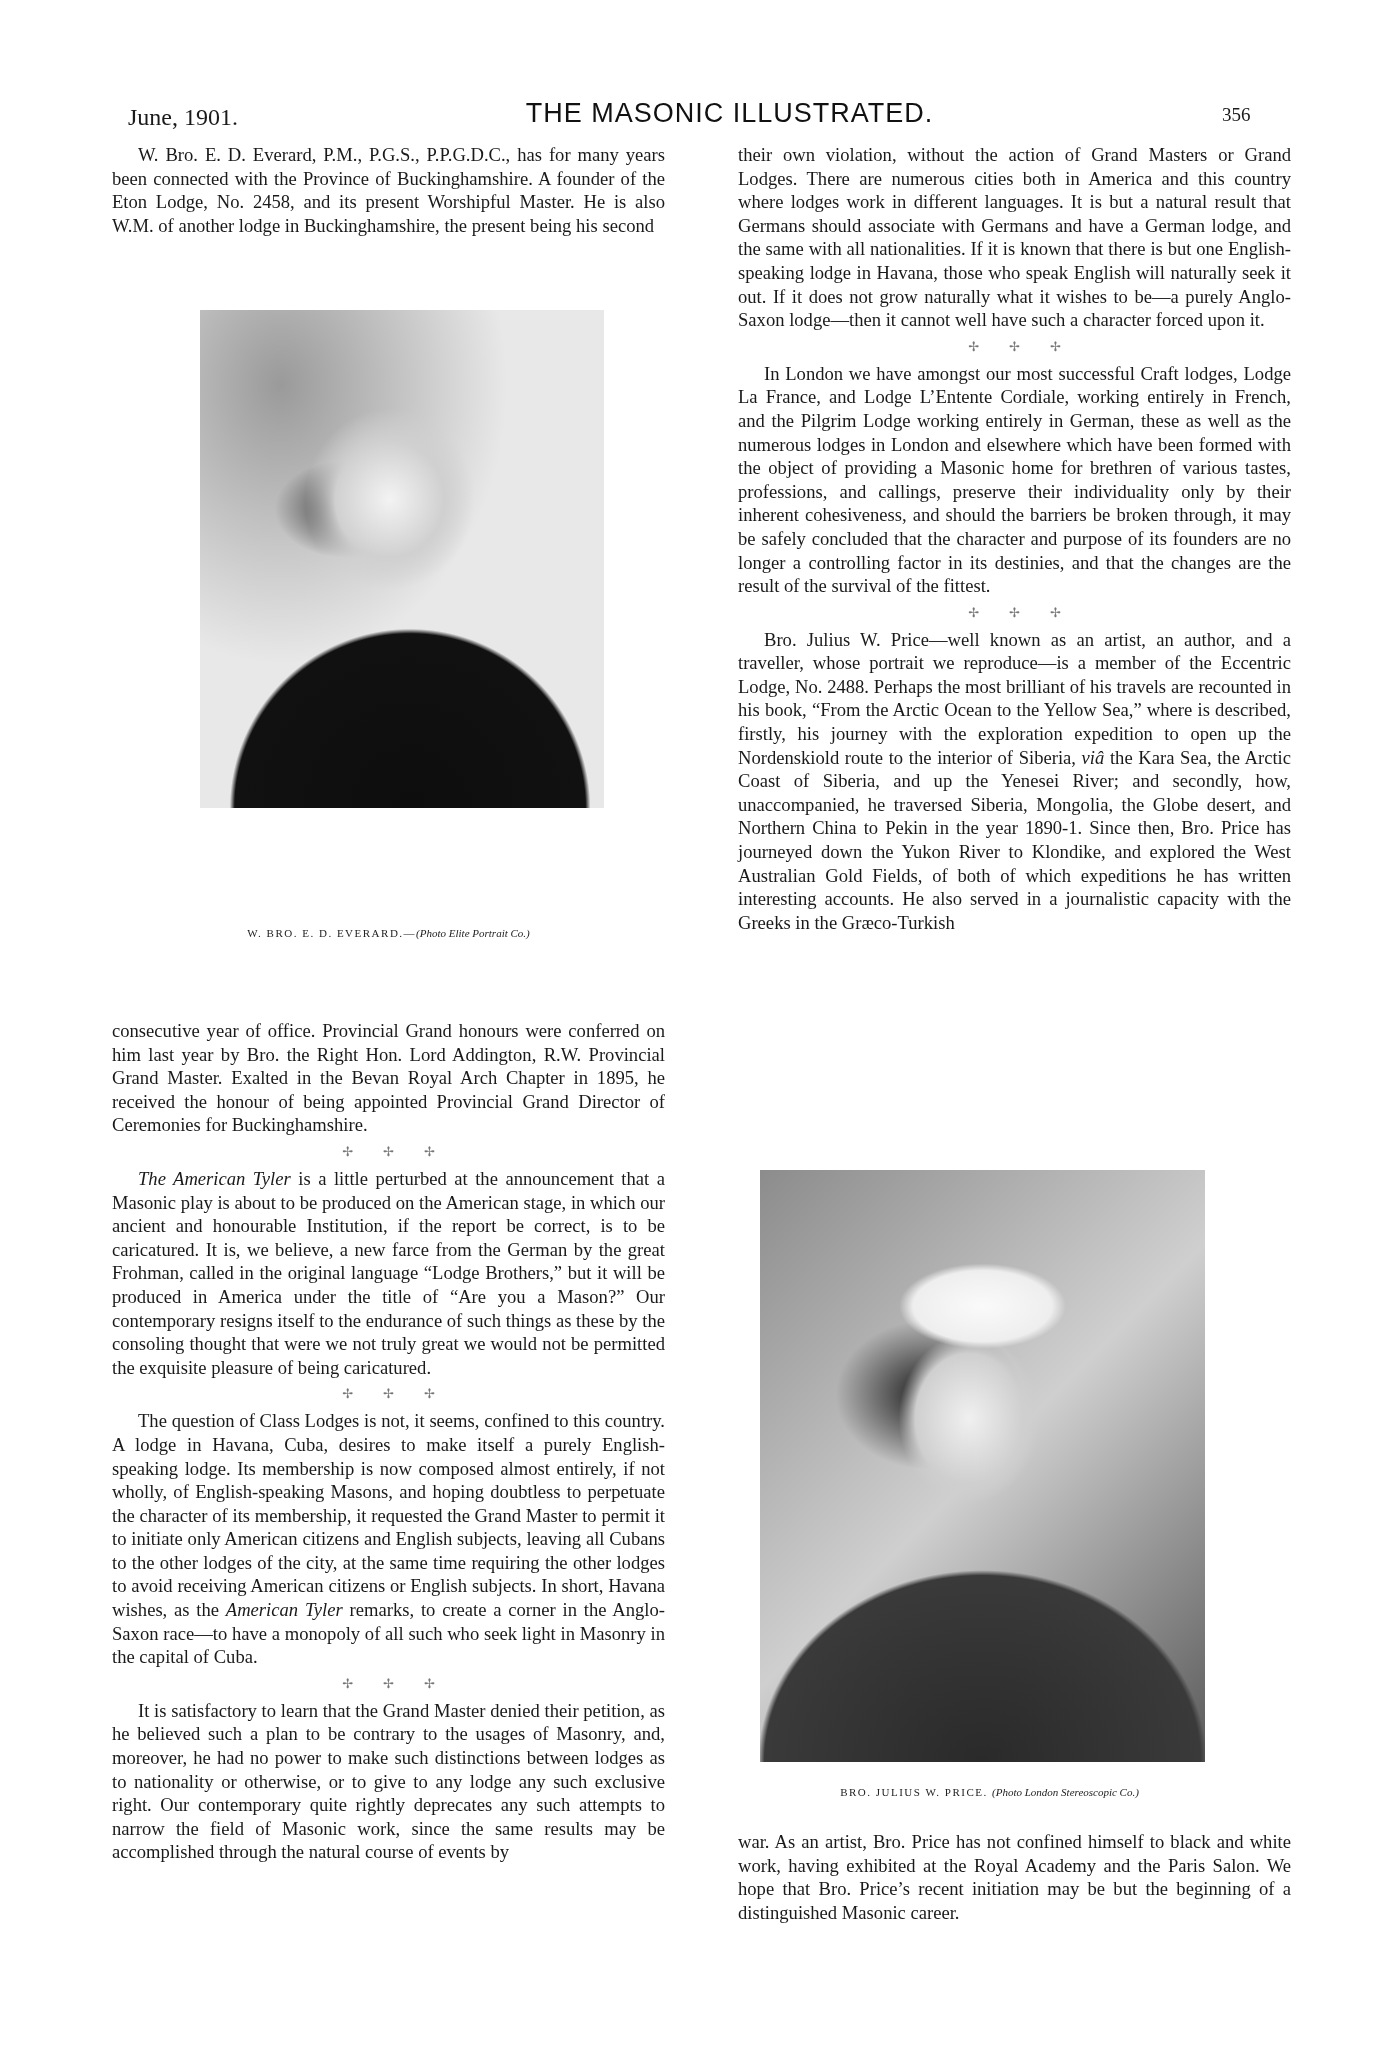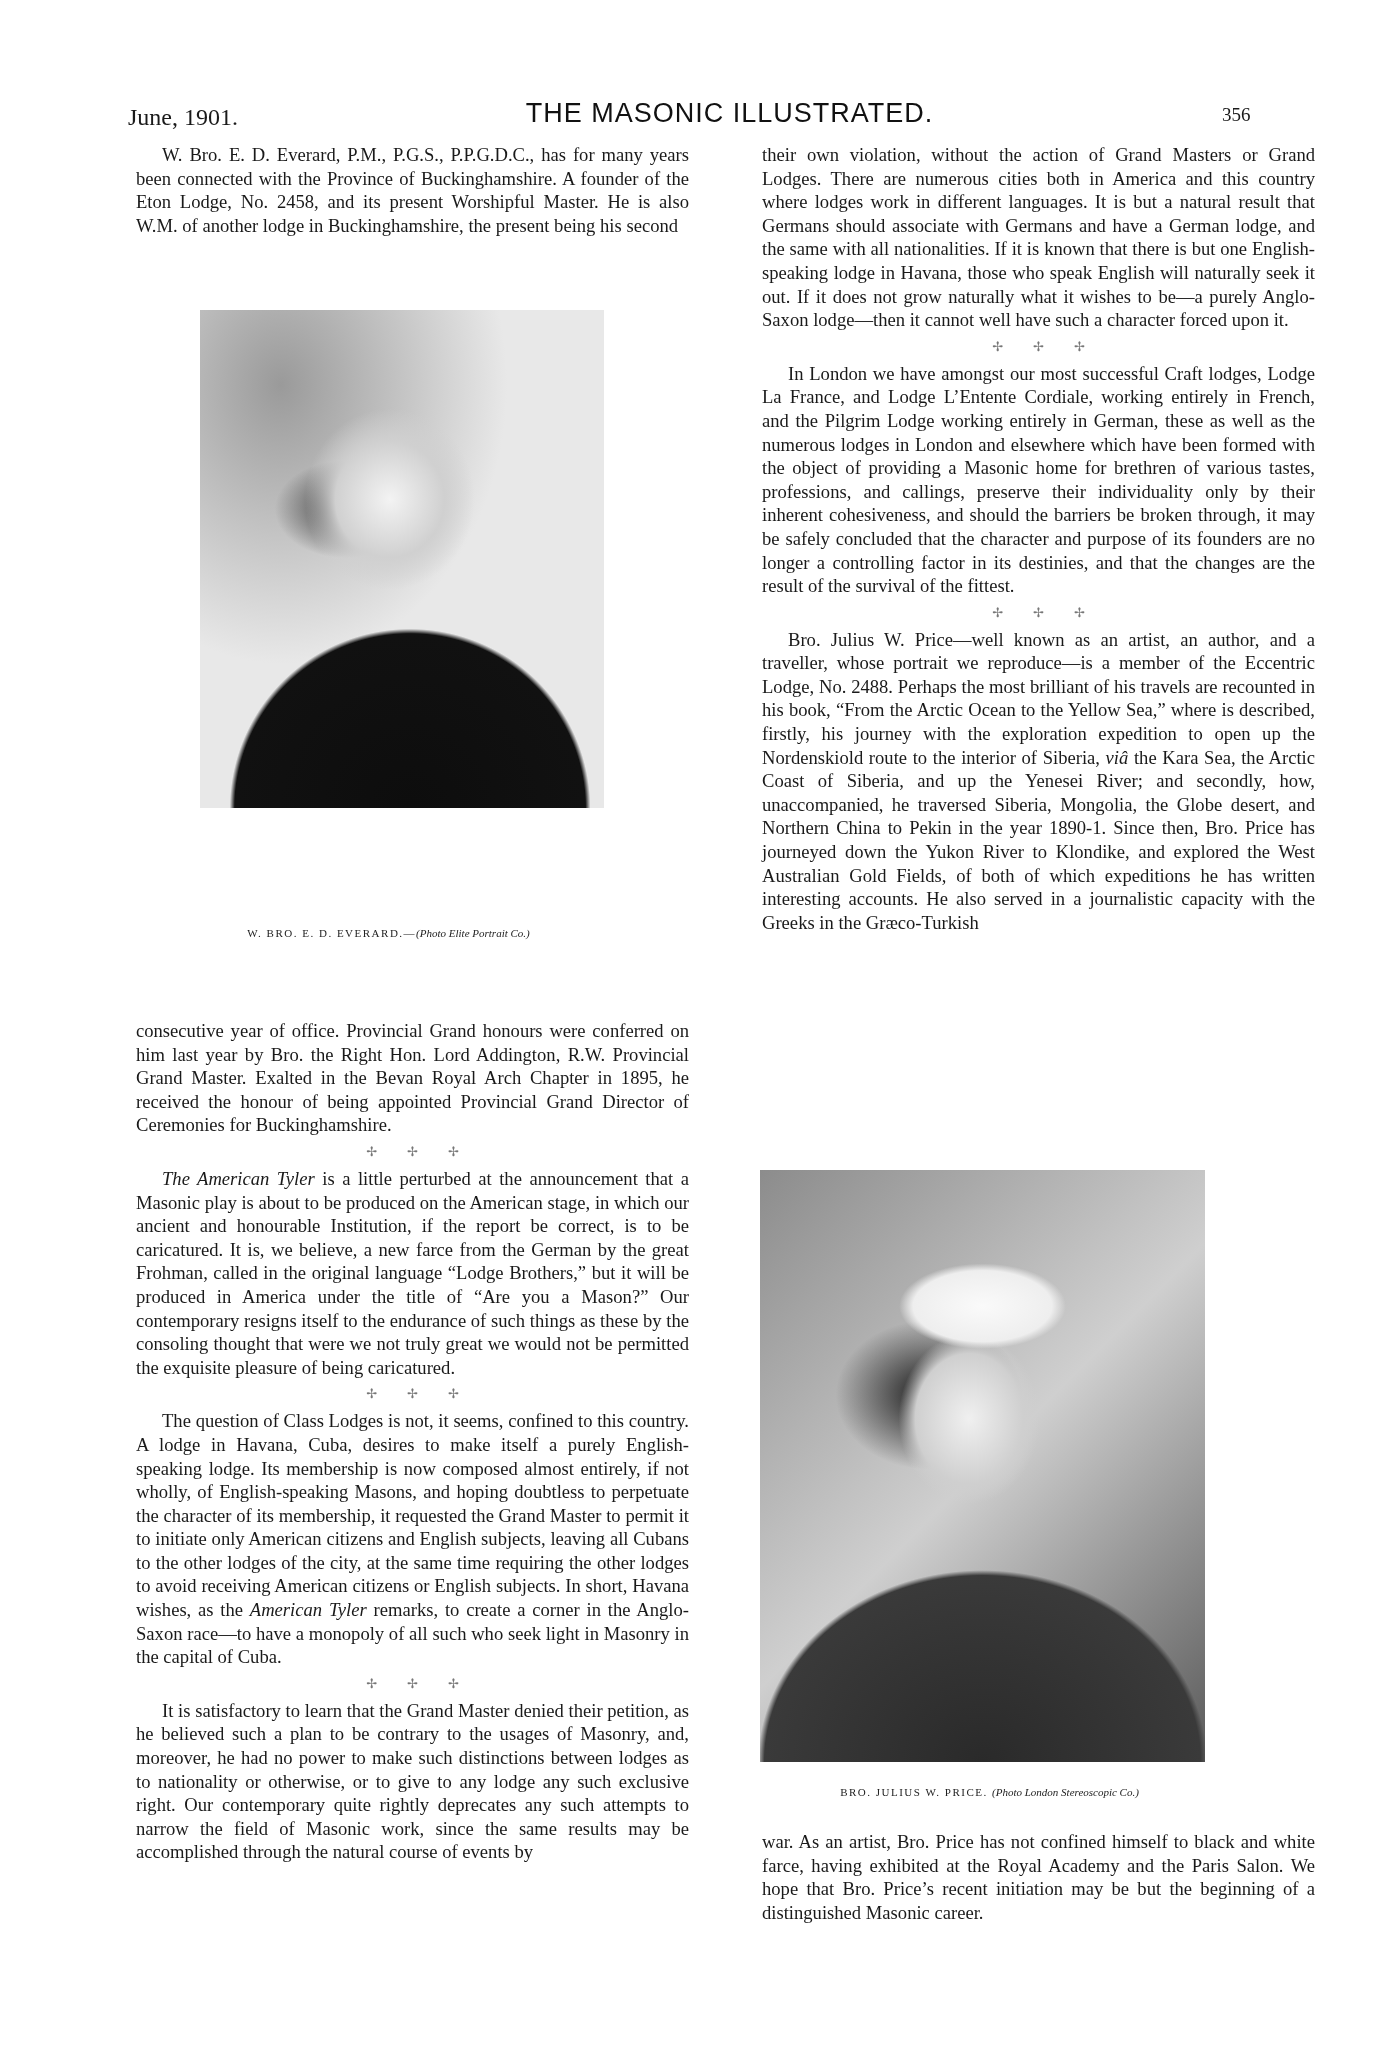--- a/index.html
+++ b/index.html
@@ -7,21 +7,21 @@
     width: 1373px; height: 2049px; position: relative; overflow: hidden;
     font-family: "Liberation Serif", "DejaVu Serif", serif;
     color: #1a1a1a;
   }
   .header { position: absolute; top: 98px; left: 0; width: 1373px; height: 34px; }
   .hdr-date { position: absolute; left: 128px; top: 6px; font-size: 24px; }
   .hdr-title { position: absolute; left: 0; width: 1373px; text-align: center; top: 0px;
     font-family: "Liberation Sans", "DejaVu Sans", sans-serif; font-size: 27px; letter-spacing: 1px; color: #111; padding-left: 43px; }
   .hdr-page { position: absolute; left: 1222px; top: 6px; font-size: 19px; }
 
-  .col { position: absolute; width: 553px; font-size: 18.6px; line-height: 23.6px; text-align: justify; margin-left: 24px; }
+  .col { position: absolute; width: 553px; font-size: 18.6px; line-height: 23.6px; text-align: justify; }
   .col-left { left: 112px; }
   .col-right { left: 738px; }
   .col p { margin: 0; text-indent: 26px; hyphens: manual; }
   .col p.noindent { text-indent: 0; }
   .col i { font-style: italic; }
 
   .stars { text-align: center; font-size: 13px; letter-spacing: 30px; color: #777; height: 30px; line-height: 30px; padding-left: 30px; }
 
   .photo { position: absolute; overflow: hidden; background: #d8d8d8; }
   .photo-everard { left: 200px; top: 310px; width: 404px; height: 498px;
@@ -79,14 +79,14 @@
   <div class="stars">✢✢✢</div>
   <p><span>Bro. Julius W. Price—well known as an artist, an author, and a traveller, whose portrait we reproduce—is a member of the Eccentric Lodge, No. 2488. Perhaps the most brilliant of his travels are recounted in his book, “From the Arctic Ocean to the Yellow Sea,” where is described, firstly, his journey with the exploration expedition to open up the Nordenskiold route to the interior of Siberia, </span><i>viâ</i><span> the Kara Sea, the Arctic Coast of Siberia, and up the Yenesei River; and secondly, how, unaccompanied, he traversed Siberia, Mongolia, the Globe desert, and Northern China to Pekin in the year 1890-1. Since then, Bro. Price has journeyed down the Yukon River to Klondike, and explored the West Australian Gold Fields, of both of which expedi­tions he has written interesting accounts. He also served in a journalistic capacity with the Greeks in the Græco-Turkish</span></p>
 </div>
 
 <div class="photo photo-price"></div>
 <div class="caption caption-price">
   <span>BRO. JULIUS W. PRICE. </span><i>(Photo London Stereoscopic Co.)</i>
 </div>
 
 <div class="col col-right" style="top:1830px;">
-  <p class="noindent">war. As an artist, Bro. Price has not confined himself to black and white farce, having exhibited at the Royal Academy and the Paris Salon. We hope that Bro. Price’s recent initiation may be but the beginning of a distinguished Masonic career.</p>
+  <p class="noindent">war. As an artist, Bro. Price has not confined himself to black and white work, having exhibited at the Royal Academy and the Paris Salon. We hope that Bro. Price’s recent initiation may be but the beginning of a distinguished Masonic career.</p>
 </div>
 
 </body></html>

